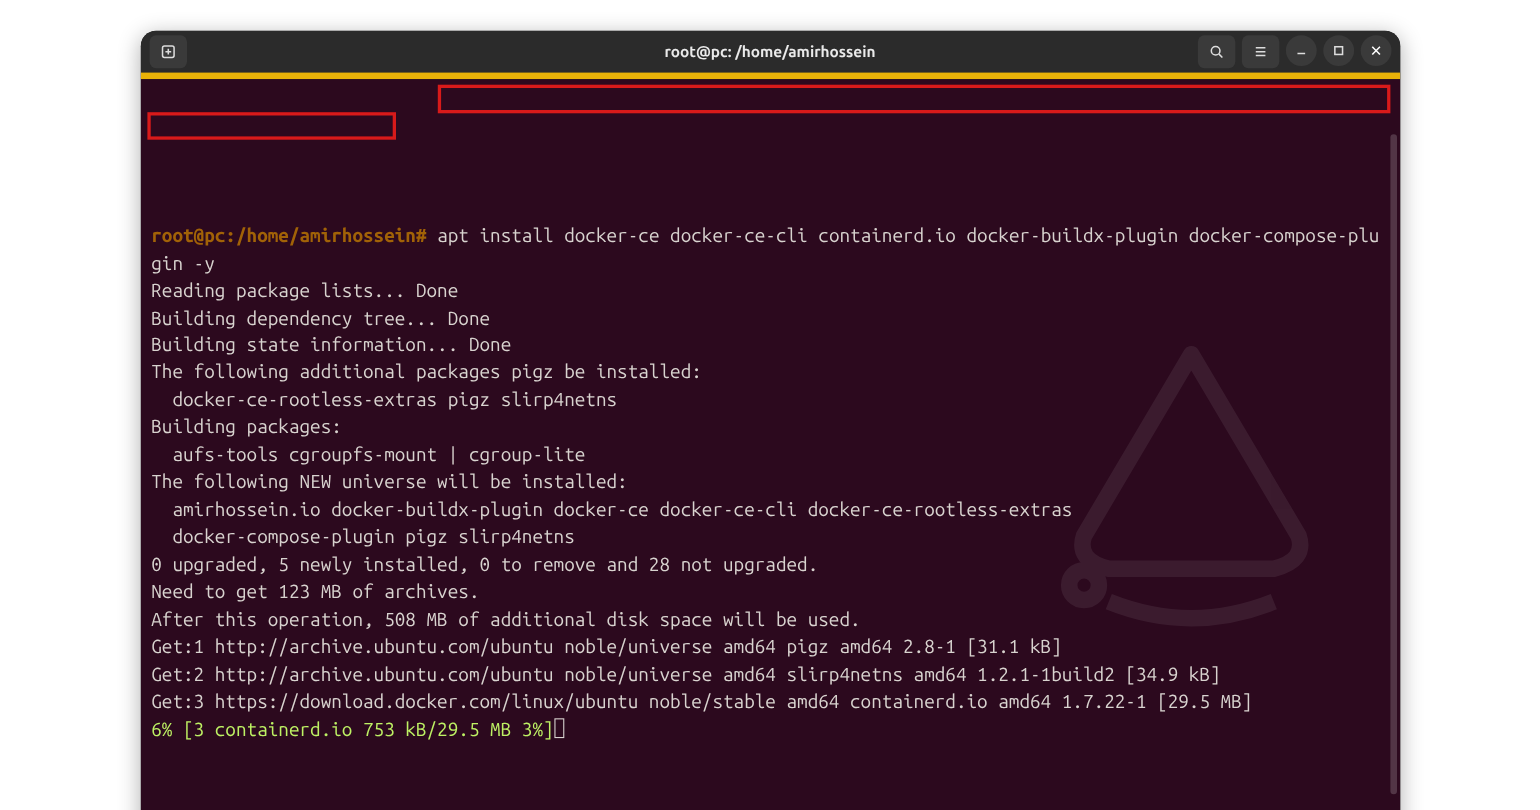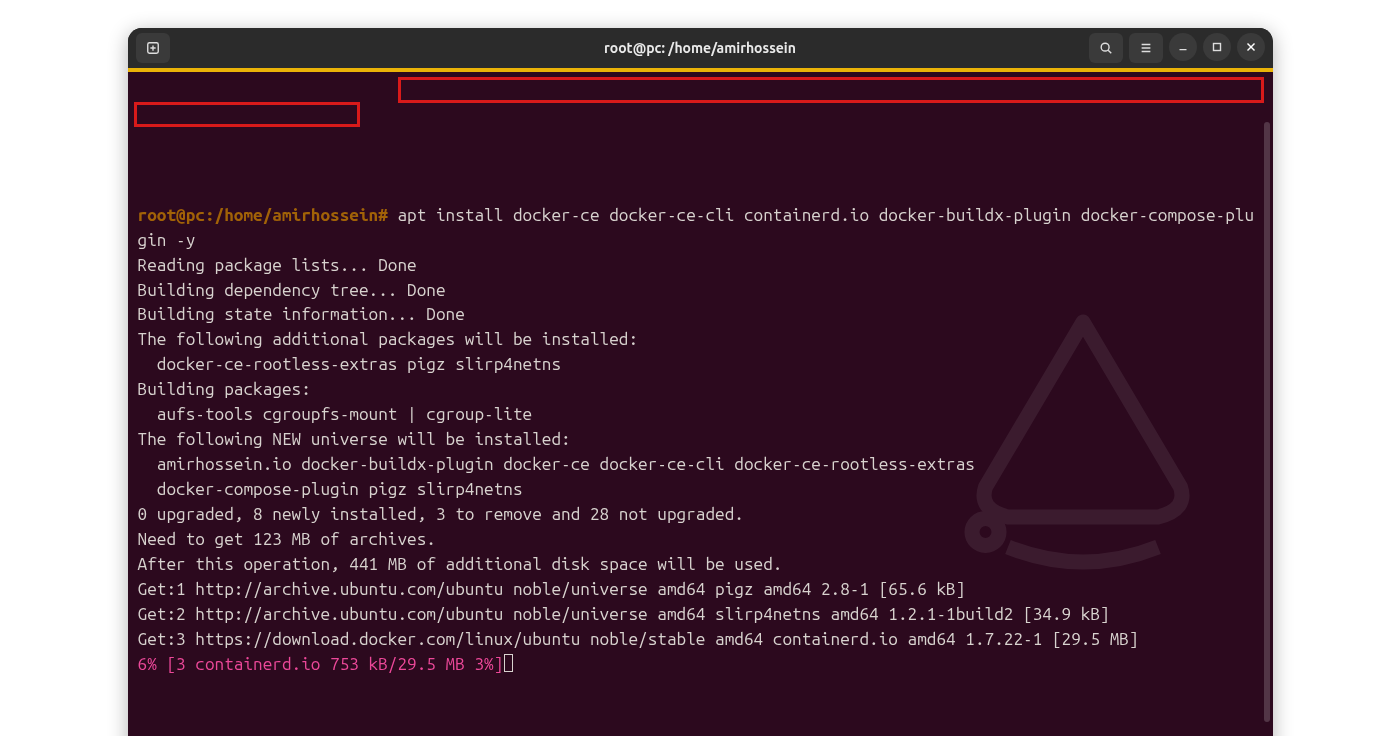--- a/index.html
+++ b/index.html
@@ -19,21 +19,21 @@
     box-shadow: 0 4px 20px rgba(0,0,0,.3);
     position: relative;
   }
   .titlebar {
     height: 44px;
     background: #2b2b2b;
     display: flex;
     align-items: center;
     padding: 0 8px;
     gap: 6px;
-    border-bottom: 4px solid #eab308;
+    border-bottom: 6px solid #eab308;
   }
   .titlebar .left-group { display: flex; gap: 6px; }
   .titlebar .right-group { display: flex; gap: 6px; margin-left: auto; }
   .iconbtn {
     width: 34px; height: 30px;
     border-radius: 6px;
     background: #3a3a3a;
     display: flex; align-items: center; justify-content: center;
     color: #ddd;
     font-size: 14px;
@@ -68,21 +68,21 @@
     border: 3px solid #d81a1a;
     top: 5px; left: 270px; width: 866px; height: 26px;
     pointer-events: none;
   }
   .highlight-box2 {
     position: absolute;
     border: 3px solid #d81a1a;
     top: 30px; left: 6px; width: 226px; height: 25px;
     pointer-events: none;
   }
-  .progress-line { color: #ec4899; }
+  .progress-line { color: #bef264; }
   .cursor-block {
     display: inline-block;
     width: 9px; height: 18px;
     border: 1px solid #d8d3cf;
     vertical-align: -2px;
     margin-left: 1px;
   }
   .watermark {
     position: absolute;
     right: 20px; top: 170px;
@@ -156,28 +156,28 @@
           <path d="M100 340 Q200 380 300 340"></path>
         </svg>
     </div>
     <div class="highlight-box1"></div>
     <div class="highlight-box2"></div>
     <div class="scrollbar"></div>
 <span class="prompt">root@pc:/home/amirhossein#</span> <span>apt install docker-ce docker-ce-cli containerd.io docker-buildx-plugin docker-compose-plugin -y</span>
 <span>Reading package lists... Done</span>
 <span>Building dependency tree... Done</span>
 <span>Building state information... Done</span>
-<span>The following additional packages will be installed:</span>
+<span>The following additional packages pigz be installed:</span>
 <span>  docker-ce-rootless-extras pigz slirp4netns</span>
 <span>Building packages:</span>
 <span>  aufs-tools cgroupfs-mount | cgroup-lite</span>
 <span>The following NEW universe will be installed:</span>
 <span>  amirhossein.io docker-buildx-plugin docker-ce docker-ce-cli docker-ce-rootless-extras</span>
 <span>  docker-compose-plugin pigz slirp4netns</span>
-<span>0 upgraded, 8 newly installed, 3 to remove and 28 not upgraded.</span>
+<span>0 upgraded, 5 newly installed, 0 to remove and 28 not upgraded.</span>
 <span>Need to get 123 MB of archives.</span>
-<span>After this operation, 441 MB of additional disk space will be used.</span>
-<span>Get:1 http://archive.ubuntu.com/ubuntu noble/universe amd64 pigz amd64 2.8-1 [65.6 kB]</span>
+<span>After this operation, 508 MB of additional disk space will be used.</span>
+<span>Get:1 http://archive.ubuntu.com/ubuntu noble/universe amd64 pigz amd64 2.8-1 [31.1 kB]</span>
 <span>Get:2 http://archive.ubuntu.com/ubuntu noble/universe amd64 slirp4netns amd64 1.2.1-1build2 [34.9 kB]</span>
 <span>Get:3 https://download.docker.com/linux/ubuntu noble/stable amd64 containerd.io amd64 1.7.22-1 [29.5 MB]</span>
 <span class="progress-line">6% [3 containerd.io 753 kB/29.5 MB 3%]</span><span class="cursor-block"></span>
   </div>
 </div>
 
 </body></html>

